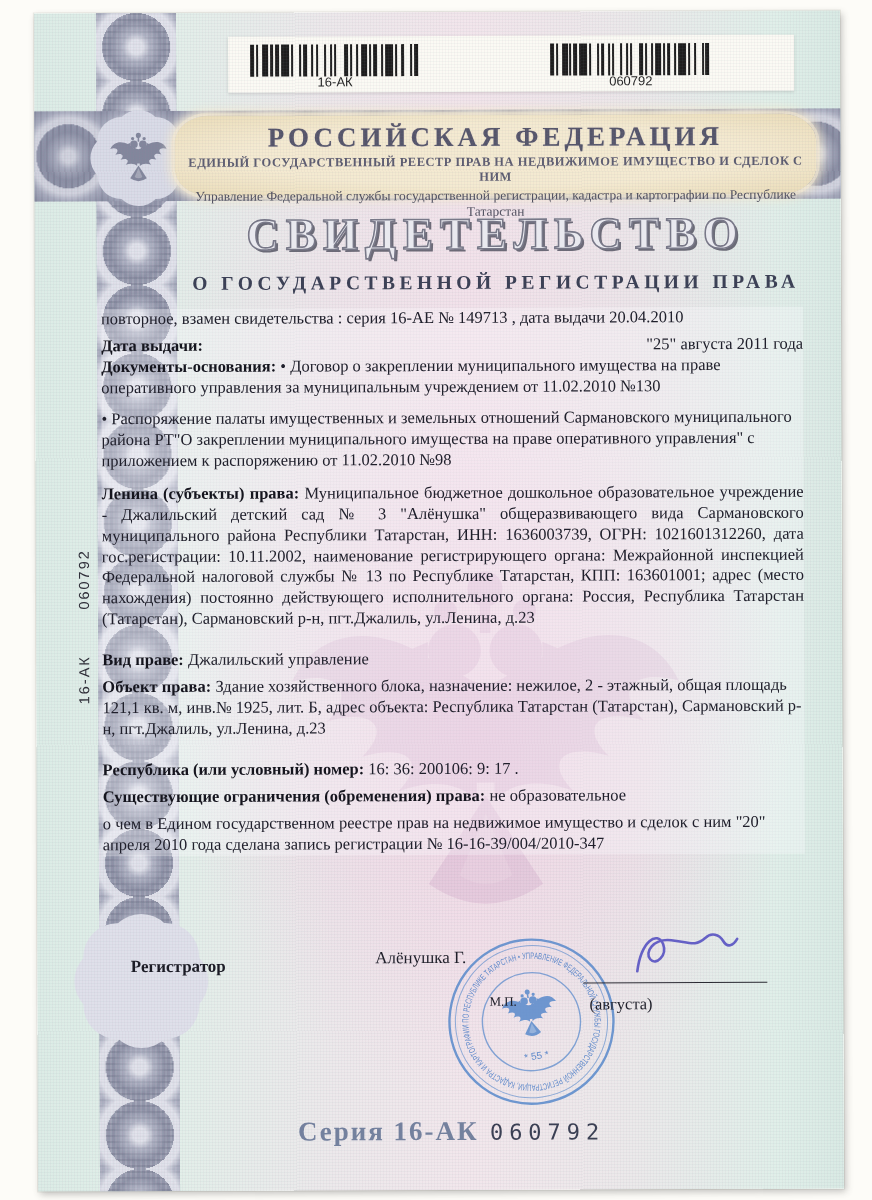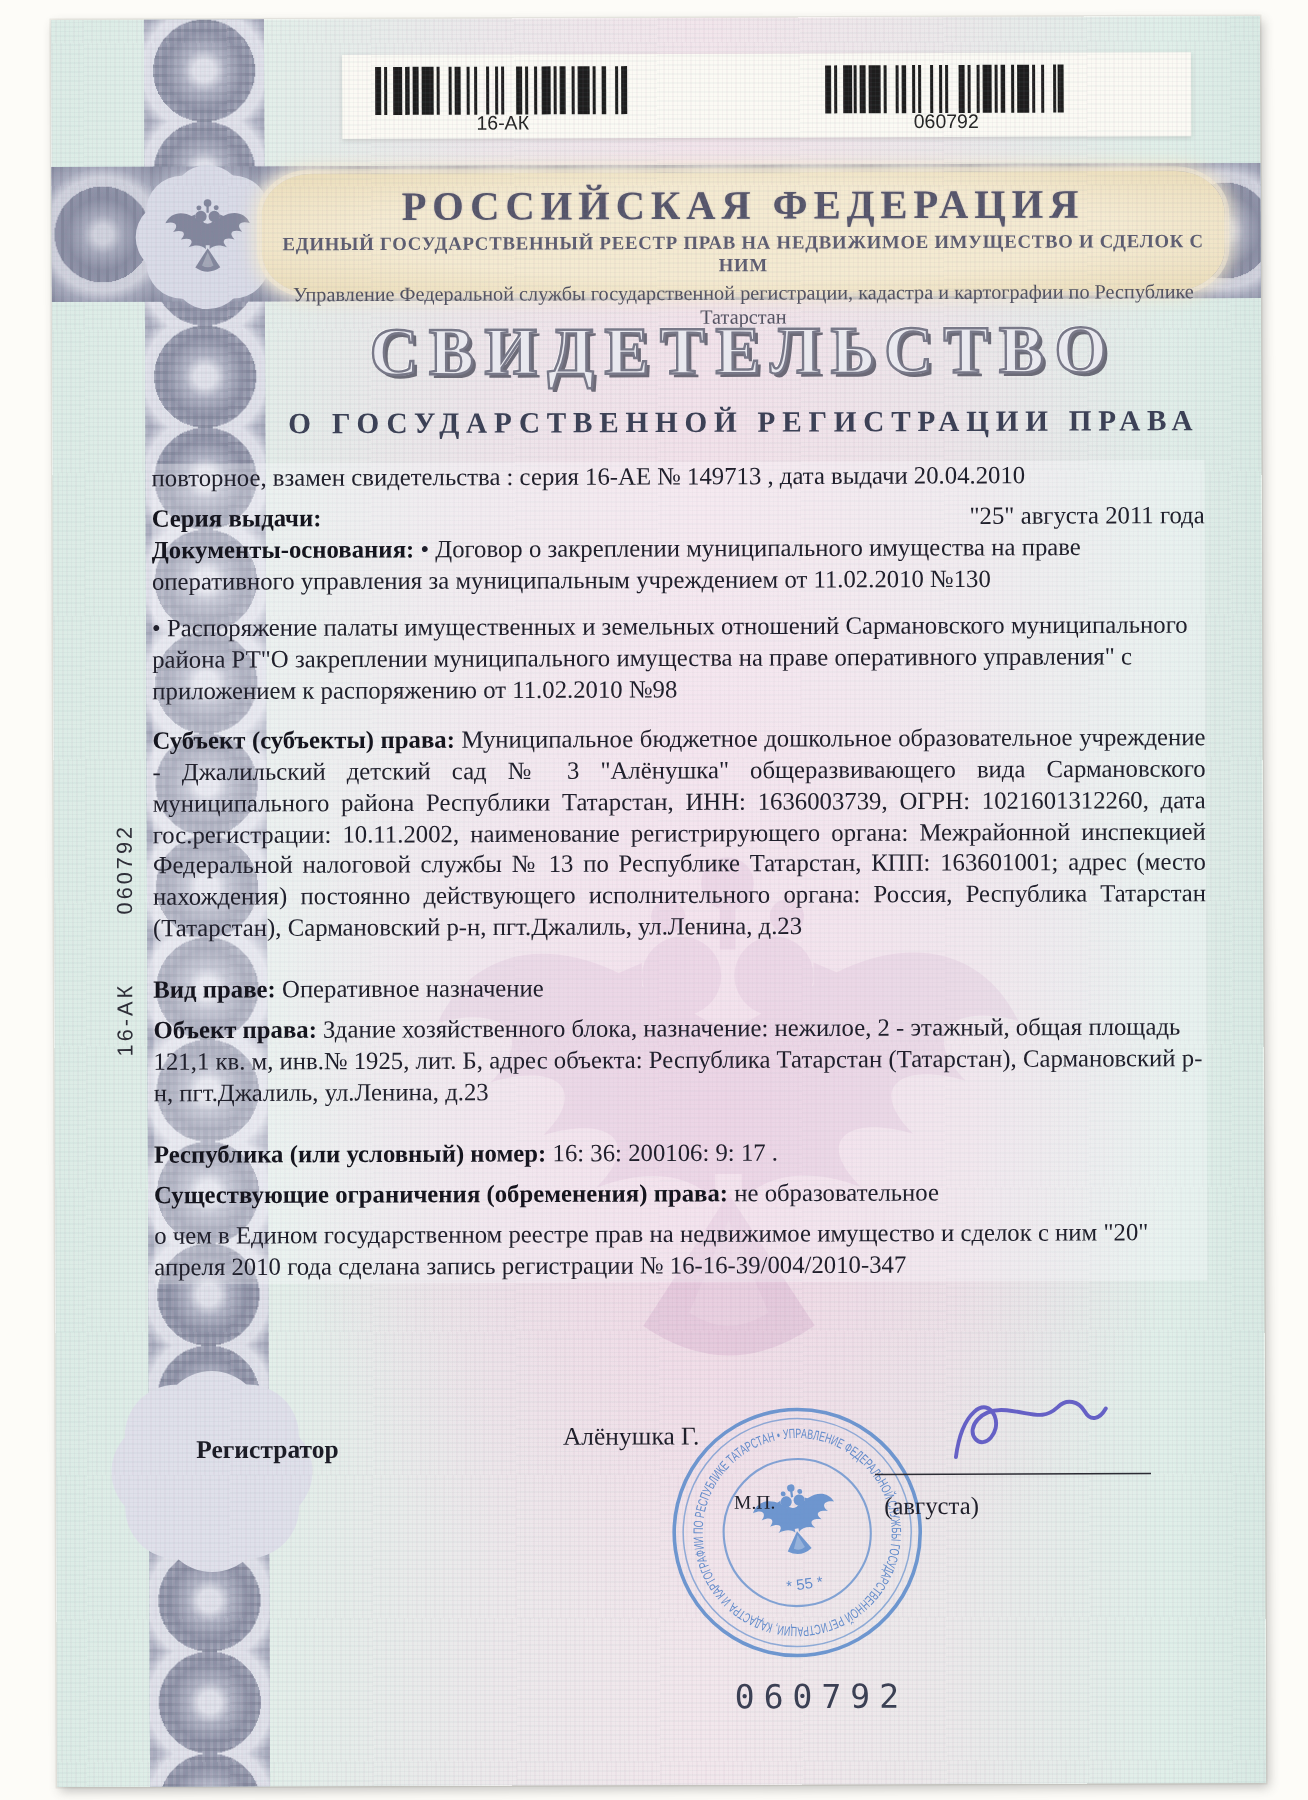--- a/index.html
+++ b/index.html
@@ -291,35 +291,35 @@
   <svg class="watermark" viewBox="0 0 100 100">
       <use href="#eagleShape"></use>
     </svg>
 
   <div class="vserial vnum">060792</div>
   <div class="vserial vser">16-АК</div>
 
   <div class="content">
     <p class="mb6">повторное, взамен свидетельства : серия 16-АЕ  № 149713 , дата выдачи 20.04.2010</p>
     <p class="row-date">
-      <span class="b">Серия выдачи:</span>
+      <span class="b">Дата выдачи:</span>
       <span>"25" августа 2011 года</span>
     </p>
     <p class="mb10">
       <span class="b">Документы-основания:</span>
       <span>• Договор о закреплении муниципального имущества на праве оперативного управления за муниципальным учреждением от 11.02.2010 №130</span>
     </p>
     <p class="mb12">• Распоряжение палаты имущественных и земельных отношений Сармановского муниципального района РТ"О закреплении муниципального имущества на праве оперативного управления" с приложением к распоряжению от 11.02.2010 №98</p>
     <p class="just mb16">
-      <span class="b">Субъект (субъекты) права:</span>
+      <span class="b">Ленина (субъекты) права:</span>
       <span>Муниципальное бюджетное дошкольное образовательное учреждение - Джалильский детский сад № 3 "Алёнушка" общеразвивающего вида Сармановского муниципального района Республики Татарстан, ИНН: 1636003739, ОГРН: 1021601312260, дата гос.регистрации: 10.11.2002, наименование регистрирующего органа: Межрайонной инспекцией Федеральной налоговой службы № 13 по Республике Татарстан, КПП: 163601001; адрес (место нахождения) постоянно действующего исполнительного органа: Россия, Республика Татарстан (Татарстан), Сармановский р-н, пгт.Джалиль, ул.Ленина, д.23</span>
     </p>
     <p class="gap-top mb6">
       <span class="b">Вид праве:</span>
-      <span>Оперативное назначение</span>
+      <span>Джалильский управление</span>
     </p>
     <p class="mb16">
       <span class="b">Объект права:</span>
       <span>Здание хозяйственного блока, назначение: нежилое, 2 - этажный, общая площадь 121,1 кв. м, инв.№ 1925, лит. Б, адрес объекта: Республика Татарстан (Татарстан), Сармановский р-н, пгт.Джалиль, ул.Ленина, д.23</span>
     </p>
     <p class="gap-top mb6">
       <span class="b">Республика (или условный) номер:</span>
       <span>16: 36: 200106: 9: 17 .</span>
     </p>
     <p class="mb6">
@@ -349,15 +349,16 @@
     <text x="88" y="126" text-anchor="middle" font-size="10" fill="#4f7fc7" font-family="Liberation Sans, sans-serif">* 55 *</text>
   </svg>
 
   <div class="seal-mark">М.П.</div>
   <div class="sig-line"></div>
   <svg class="sig-squiggle" viewBox="0 0 112 54">
     <path d="M8,46 C12,16 28,5 34,19 C38,30 27,41 21,34 C15,27 24,13 42,15 C60,17 66,22 76,13 C82,7 90,9 94,16 C98,23 104,21 108,14" fill="none" stroke="#5a55c2" stroke-width="2.6" stroke-linecap="round" opacity=".92"></path>
   </svg>
   <div class="sig-caption">(августа)</div>
 
+  <div class="footer-series">Серия 16-АК</div>
   <div class="footer-number">060792</div>
 
 </div>
 
 </body></html>

